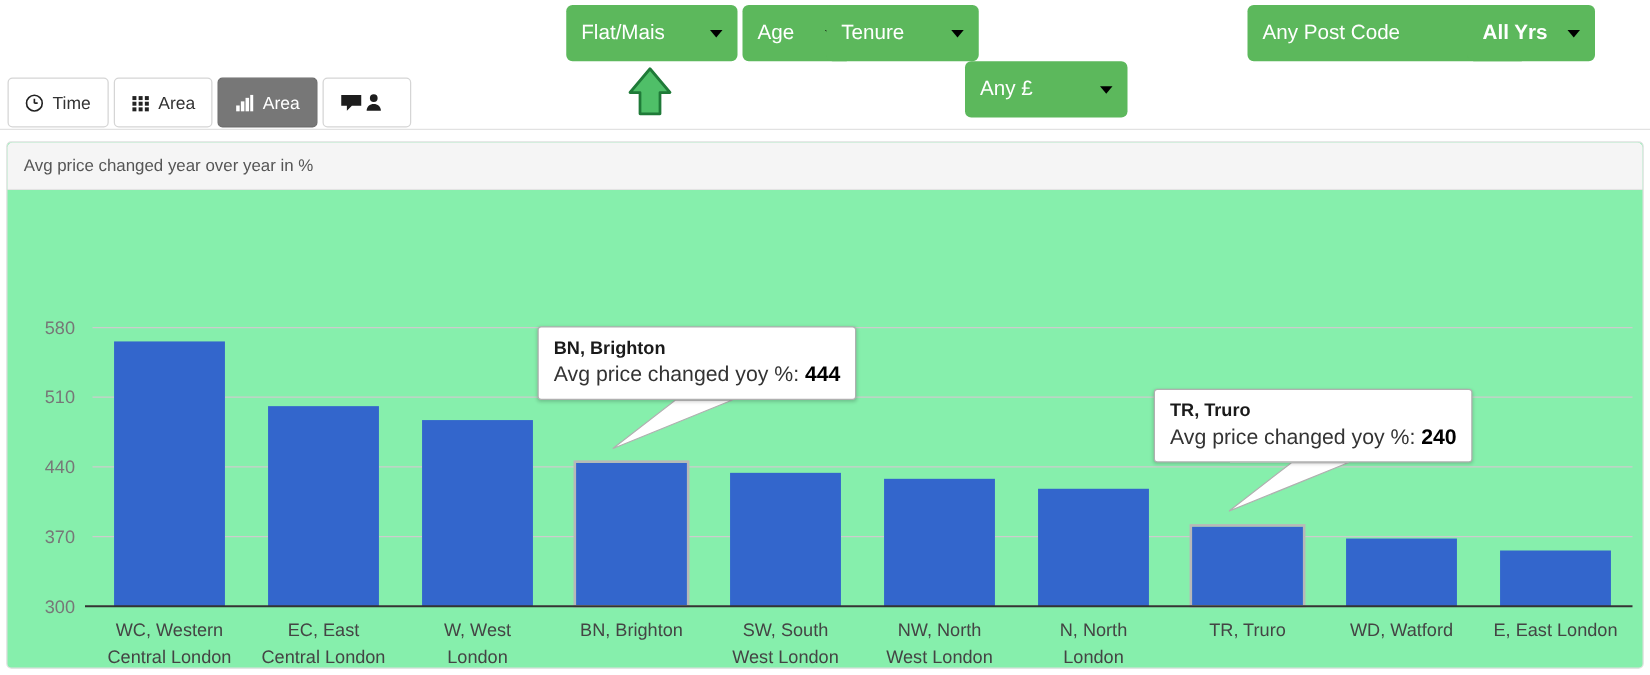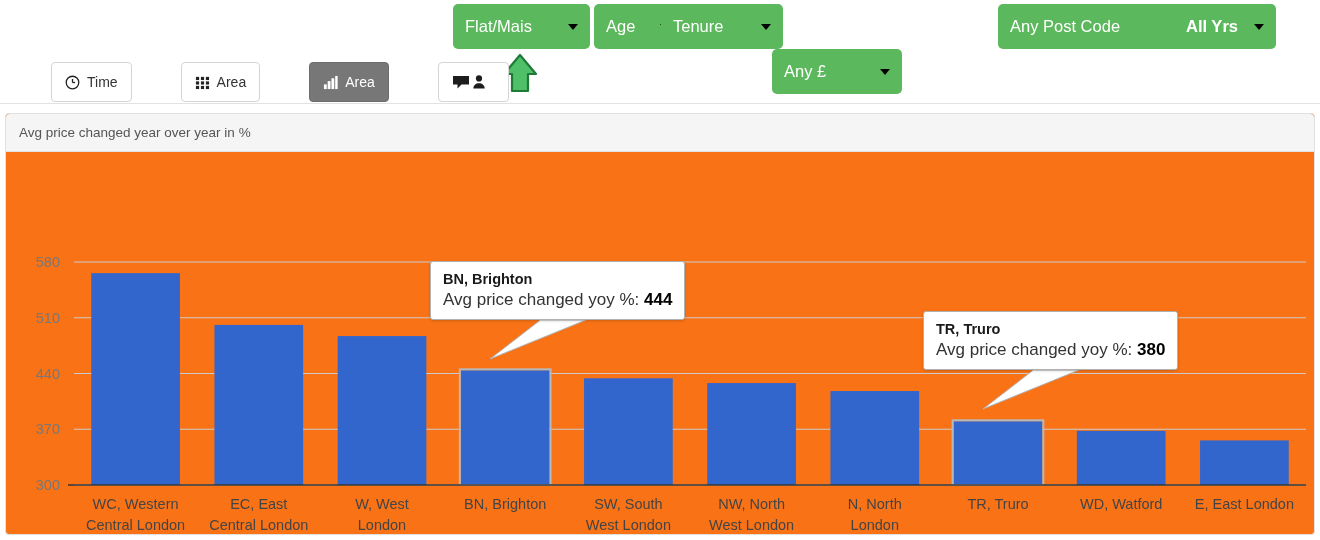--- a/index.html
+++ b/index.html
@@ -65,21 +65,20 @@
     border-radius: 4px;
     color: #333333;
     font-size: 14px;
     font-family: "Liberation Sans", sans-serif;
     padding: 0 13px;
     display: flex;
     align-items: center;
     gap: 7px;
     cursor: pointer;
     white-space: nowrap;
-    margin-left: 45px;
   }
   .tab-btn.active {
     background: #777777;
     border-color: #6d6d6d;
     color: #ffffff;
   }
   .tab-icon { display: inline-flex; align-items: center; }
 
   
   #header-rule {
@@ -87,21 +86,21 @@
     left: 0; top: 103px;
     width: 1320px; height: 1px;
     background: #e2e2e2;
   }
 
   
   #chart-panel {
     position: absolute;
     left: 5px; top: 113px;
     width: 1310px; height: 422px;
-    background: #f97316;
+    background: #86efac;
     border: 1px solid #e0e0e0;
     border-radius: 4px;
   }
   #panel-header {
     position: absolute;
     left: 0; top: 0;
     width: 100%; height: 38px;
     background: #f5f5f5;
     border-bottom: 1px solid #e3e3e3;
     border-radius: 4px 4px 0 0;
@@ -322,19 +321,19 @@
     <div class="tooltip" style="left: 430px; top: 261px;">
       <div class="tt-title">BN, Brighton</div>
       <div class="tt-body"><span>Avg price changed yoy %: </span><b>444</b></div>
     </div>
     <div class="tt-stem" style="left: 490px; top: 319px;"><svg width="120" height="42" viewBox="0 0 120 42">
         <path d="M0 40 L50.4 1 L96 1 Z" fill="#ffffff" stroke="#b0b0b0" stroke-width="1"></path>
         <line x1="1" y1="0" x2="96" y2="0" stroke="#ffffff" stroke-width="2"></line>
       </svg></div>
     <div class="tooltip" style="left: 923px; top: 311px;">
       <div class="tt-title">TR, Truro</div>
-      <div class="tt-body"><span>Avg price changed yoy %: </span><b>380</b></div>
+      <div class="tt-body"><span>Avg price changed yoy %: </span><b>240</b></div>
     </div>
     <div class="tt-stem" style="left: 983px; top: 369px;"><svg width="120" height="42" viewBox="0 0 120 42">
         <path d="M0 40 L50.4 1 L96 1 Z" fill="#ffffff" stroke="#b0b0b0" stroke-width="1"></path>
         <line x1="1" y1="0" x2="96" y2="0" stroke="#ffffff" stroke-width="2"></line>
       </svg></div>
   </div>
 
 </body></html>

